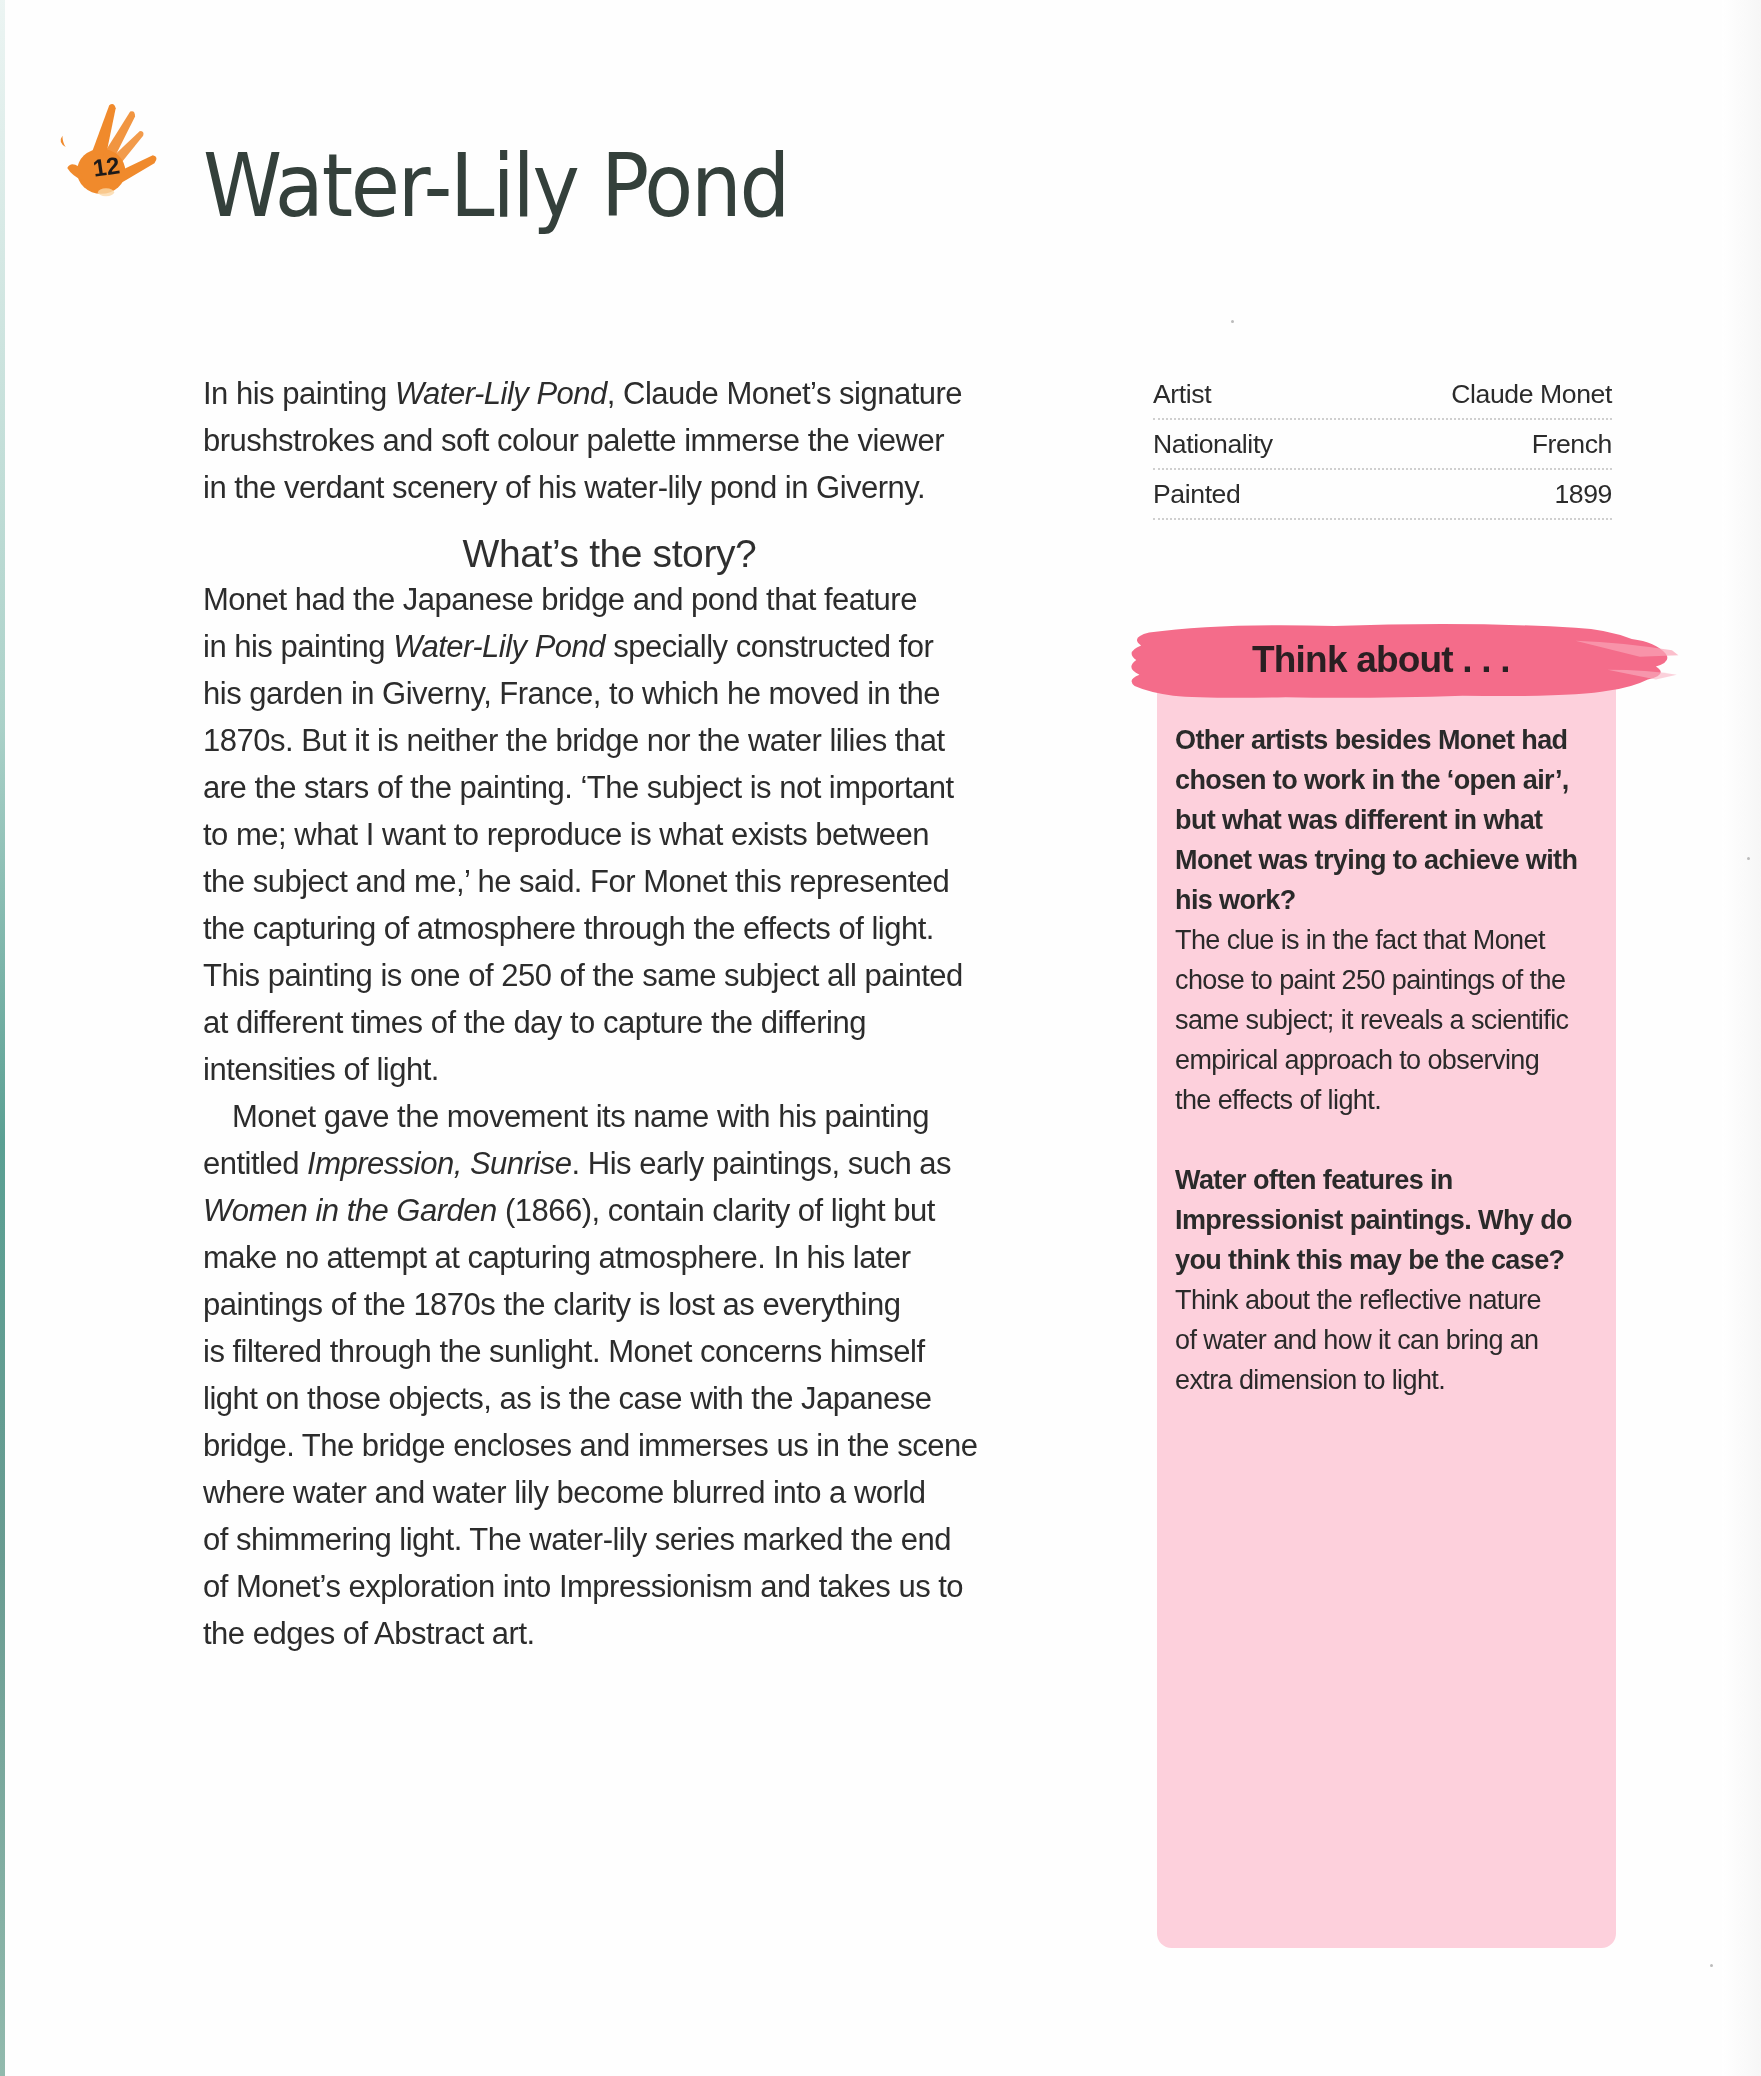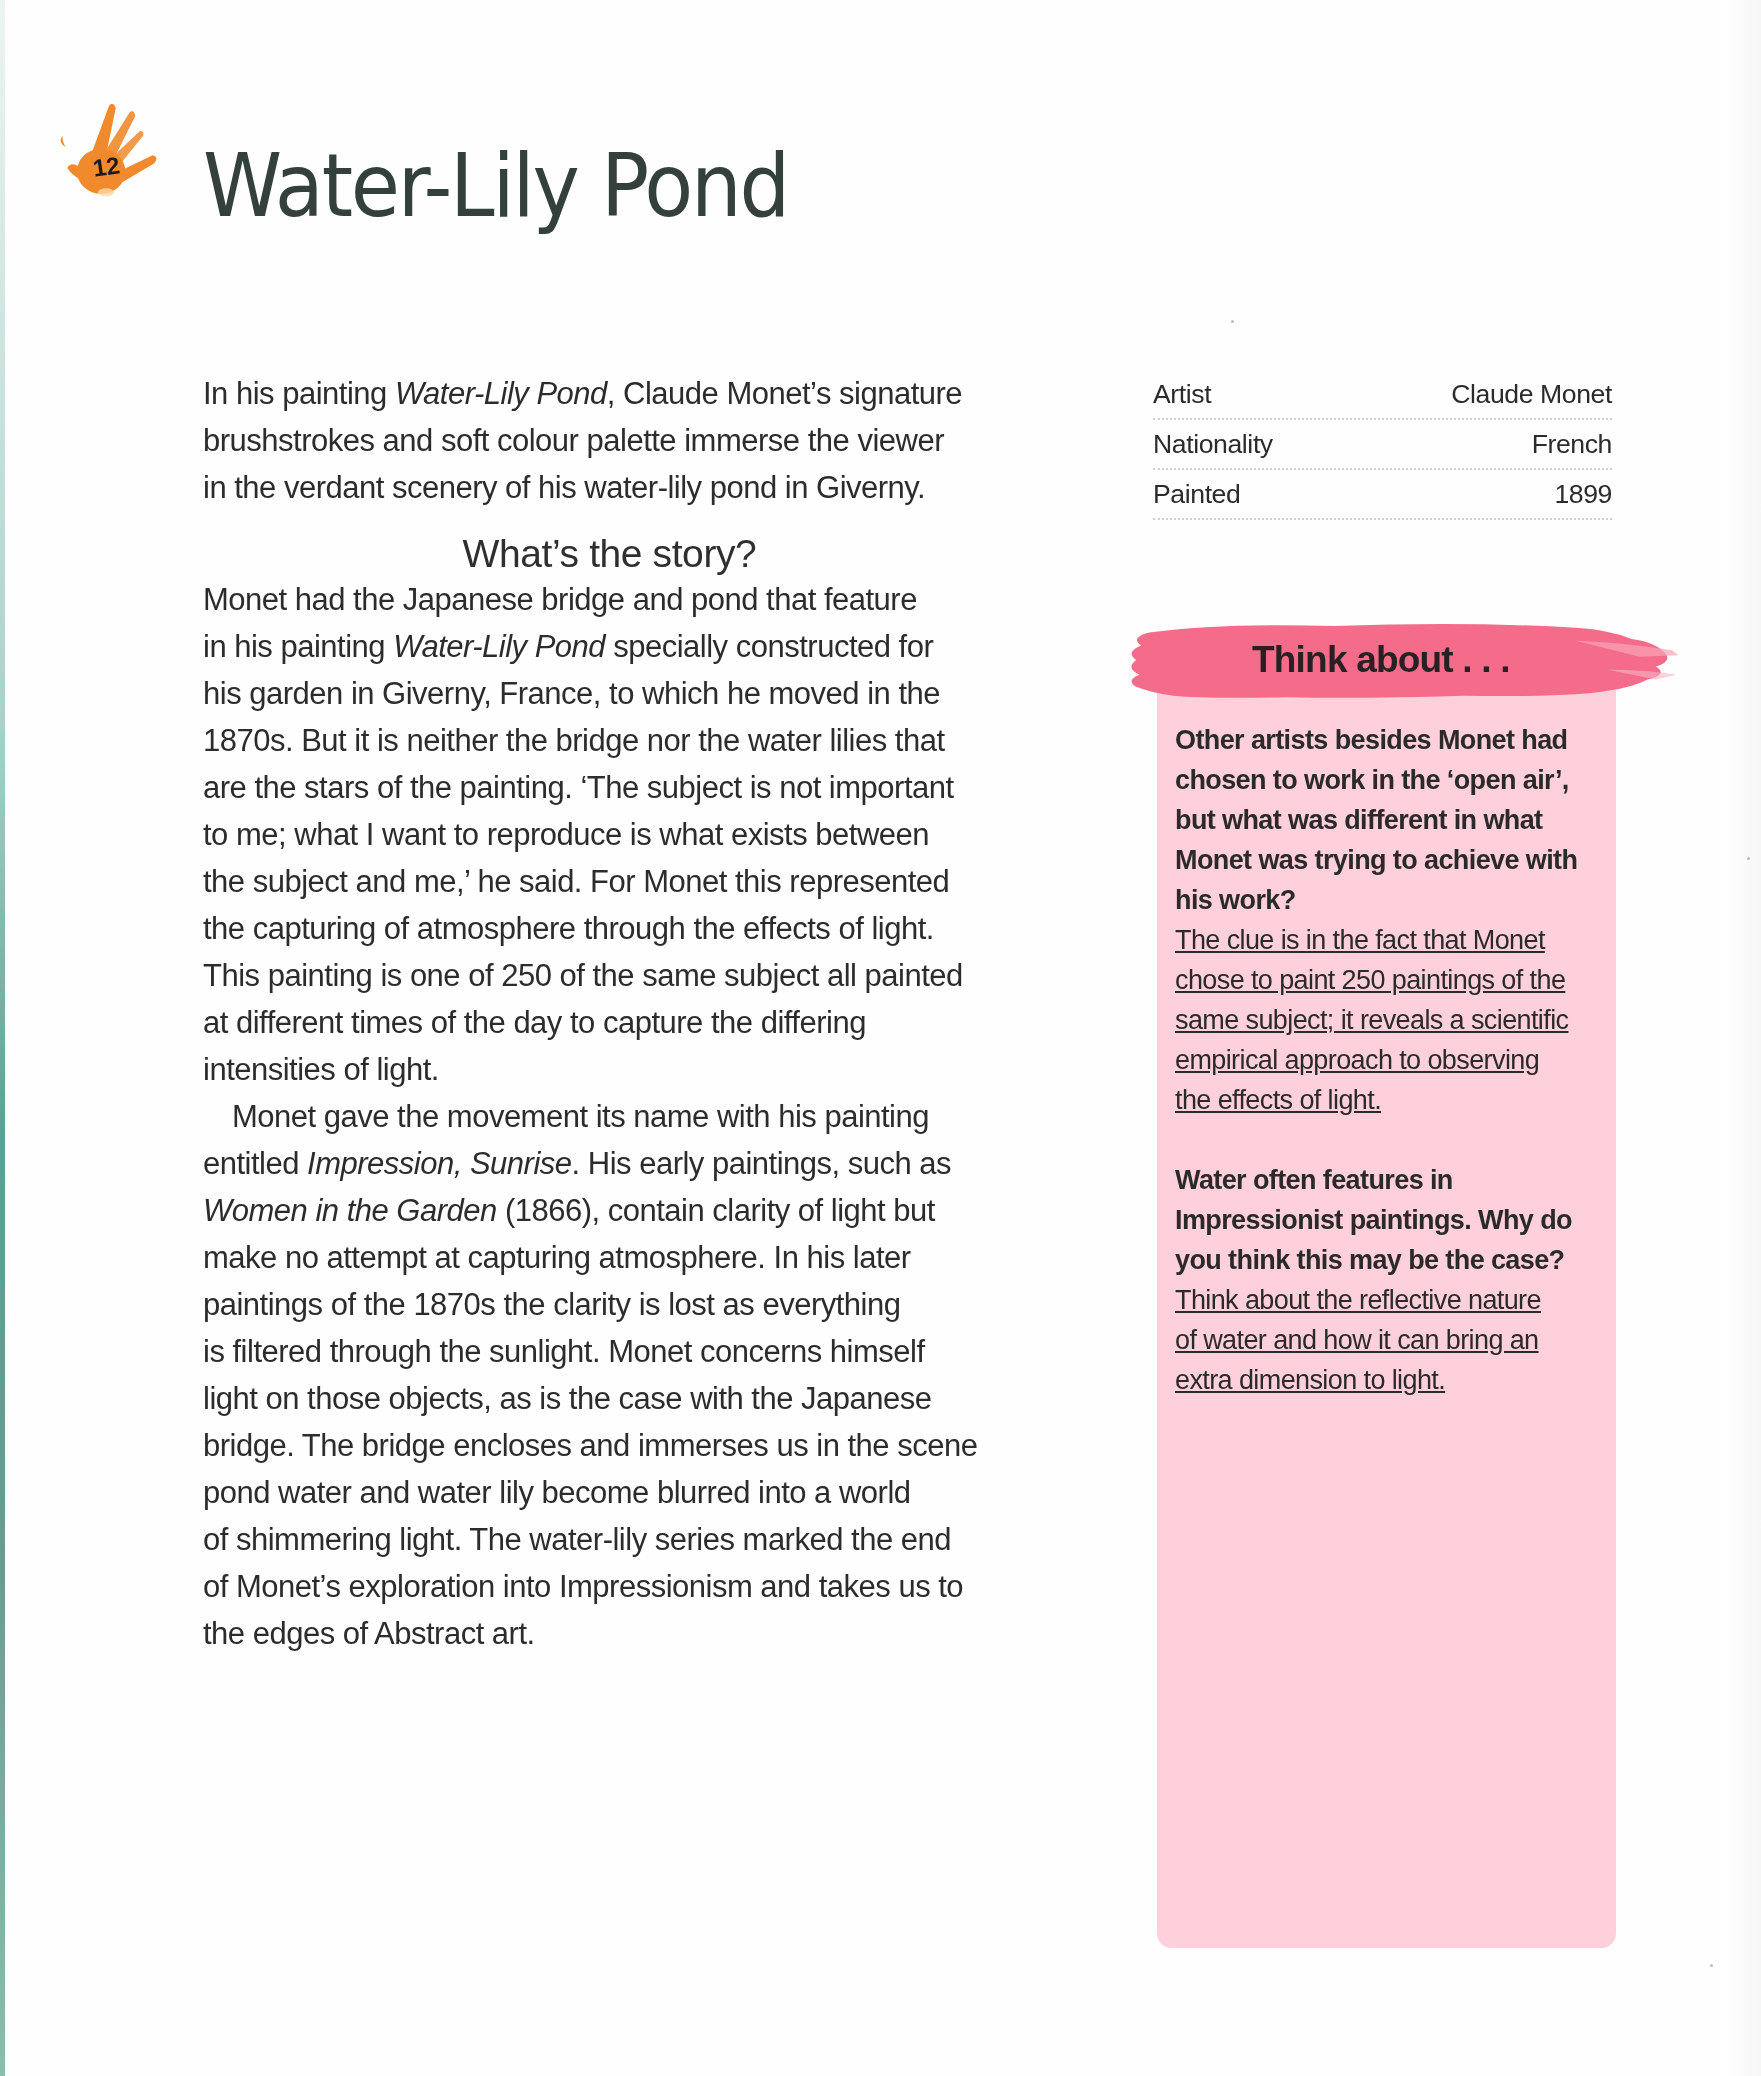--- a/index.html
+++ b/index.html
@@ -148,21 +148,21 @@
       top: 720px;
       width: 427px;
       font-family: "Liberation Sans", sans-serif;
       font-size: 27px;
       line-height: 40px;
       color: #2a2a2a;
       letter-spacing: -0.6px;
     }
     .q-block { margin-bottom: 40px; }
     .q-question { font-weight: bold; display: block; }
-    .q-answer { display: block; text-decoration: underline; }
+    .q-answer { display: block; }
 
     .speck {
       position: absolute;
       width: 3.2px; height: 3.2px;
       border-radius: 50%;
       background: #bbb;
     }
   </style>
 </head>
 <body>
@@ -213,21 +213,21 @@
 
   <p class="body-text">
     <span class="line indent">Monet gave the movement its name with his painting</span>
     <span class="line"><span>entitled </span><em>Impression, Sunrise</em><span>. His early paintings, such as</span></span>
     <span class="line"><span></span><em>Women in the Garden</em><span> (1866), contain clarity of light but</span></span>
     <span class="line">make no attempt at capturing atmosphere. In his later</span>
     <span class="line">paintings of the 1870s the clarity is lost as everything</span>
     <span class="line">is filtered through the sunlight. Monet concerns himself</span>
     <span class="line">light on those objects, as is the case with the Japanese</span>
     <span class="line">bridge. The bridge encloses and immerses us in the scene</span>
-    <span class="line">pond water and water lily become blurred into a world</span>
+    <span class="line">where water and water lily become blurred into a world</span>
     <span class="line">of shimmering light. The water-lily series marked the end</span>
     <span class="line">of Monet’s exploration into Impressionism and takes us to</span>
     <span class="line">the edges of Abstract art.</span>
   </p>
 </div>
 
 <div class="facts">
   <div class="fact-row">
     <span>Artist</span>
     <span>Claude Monet</span>

